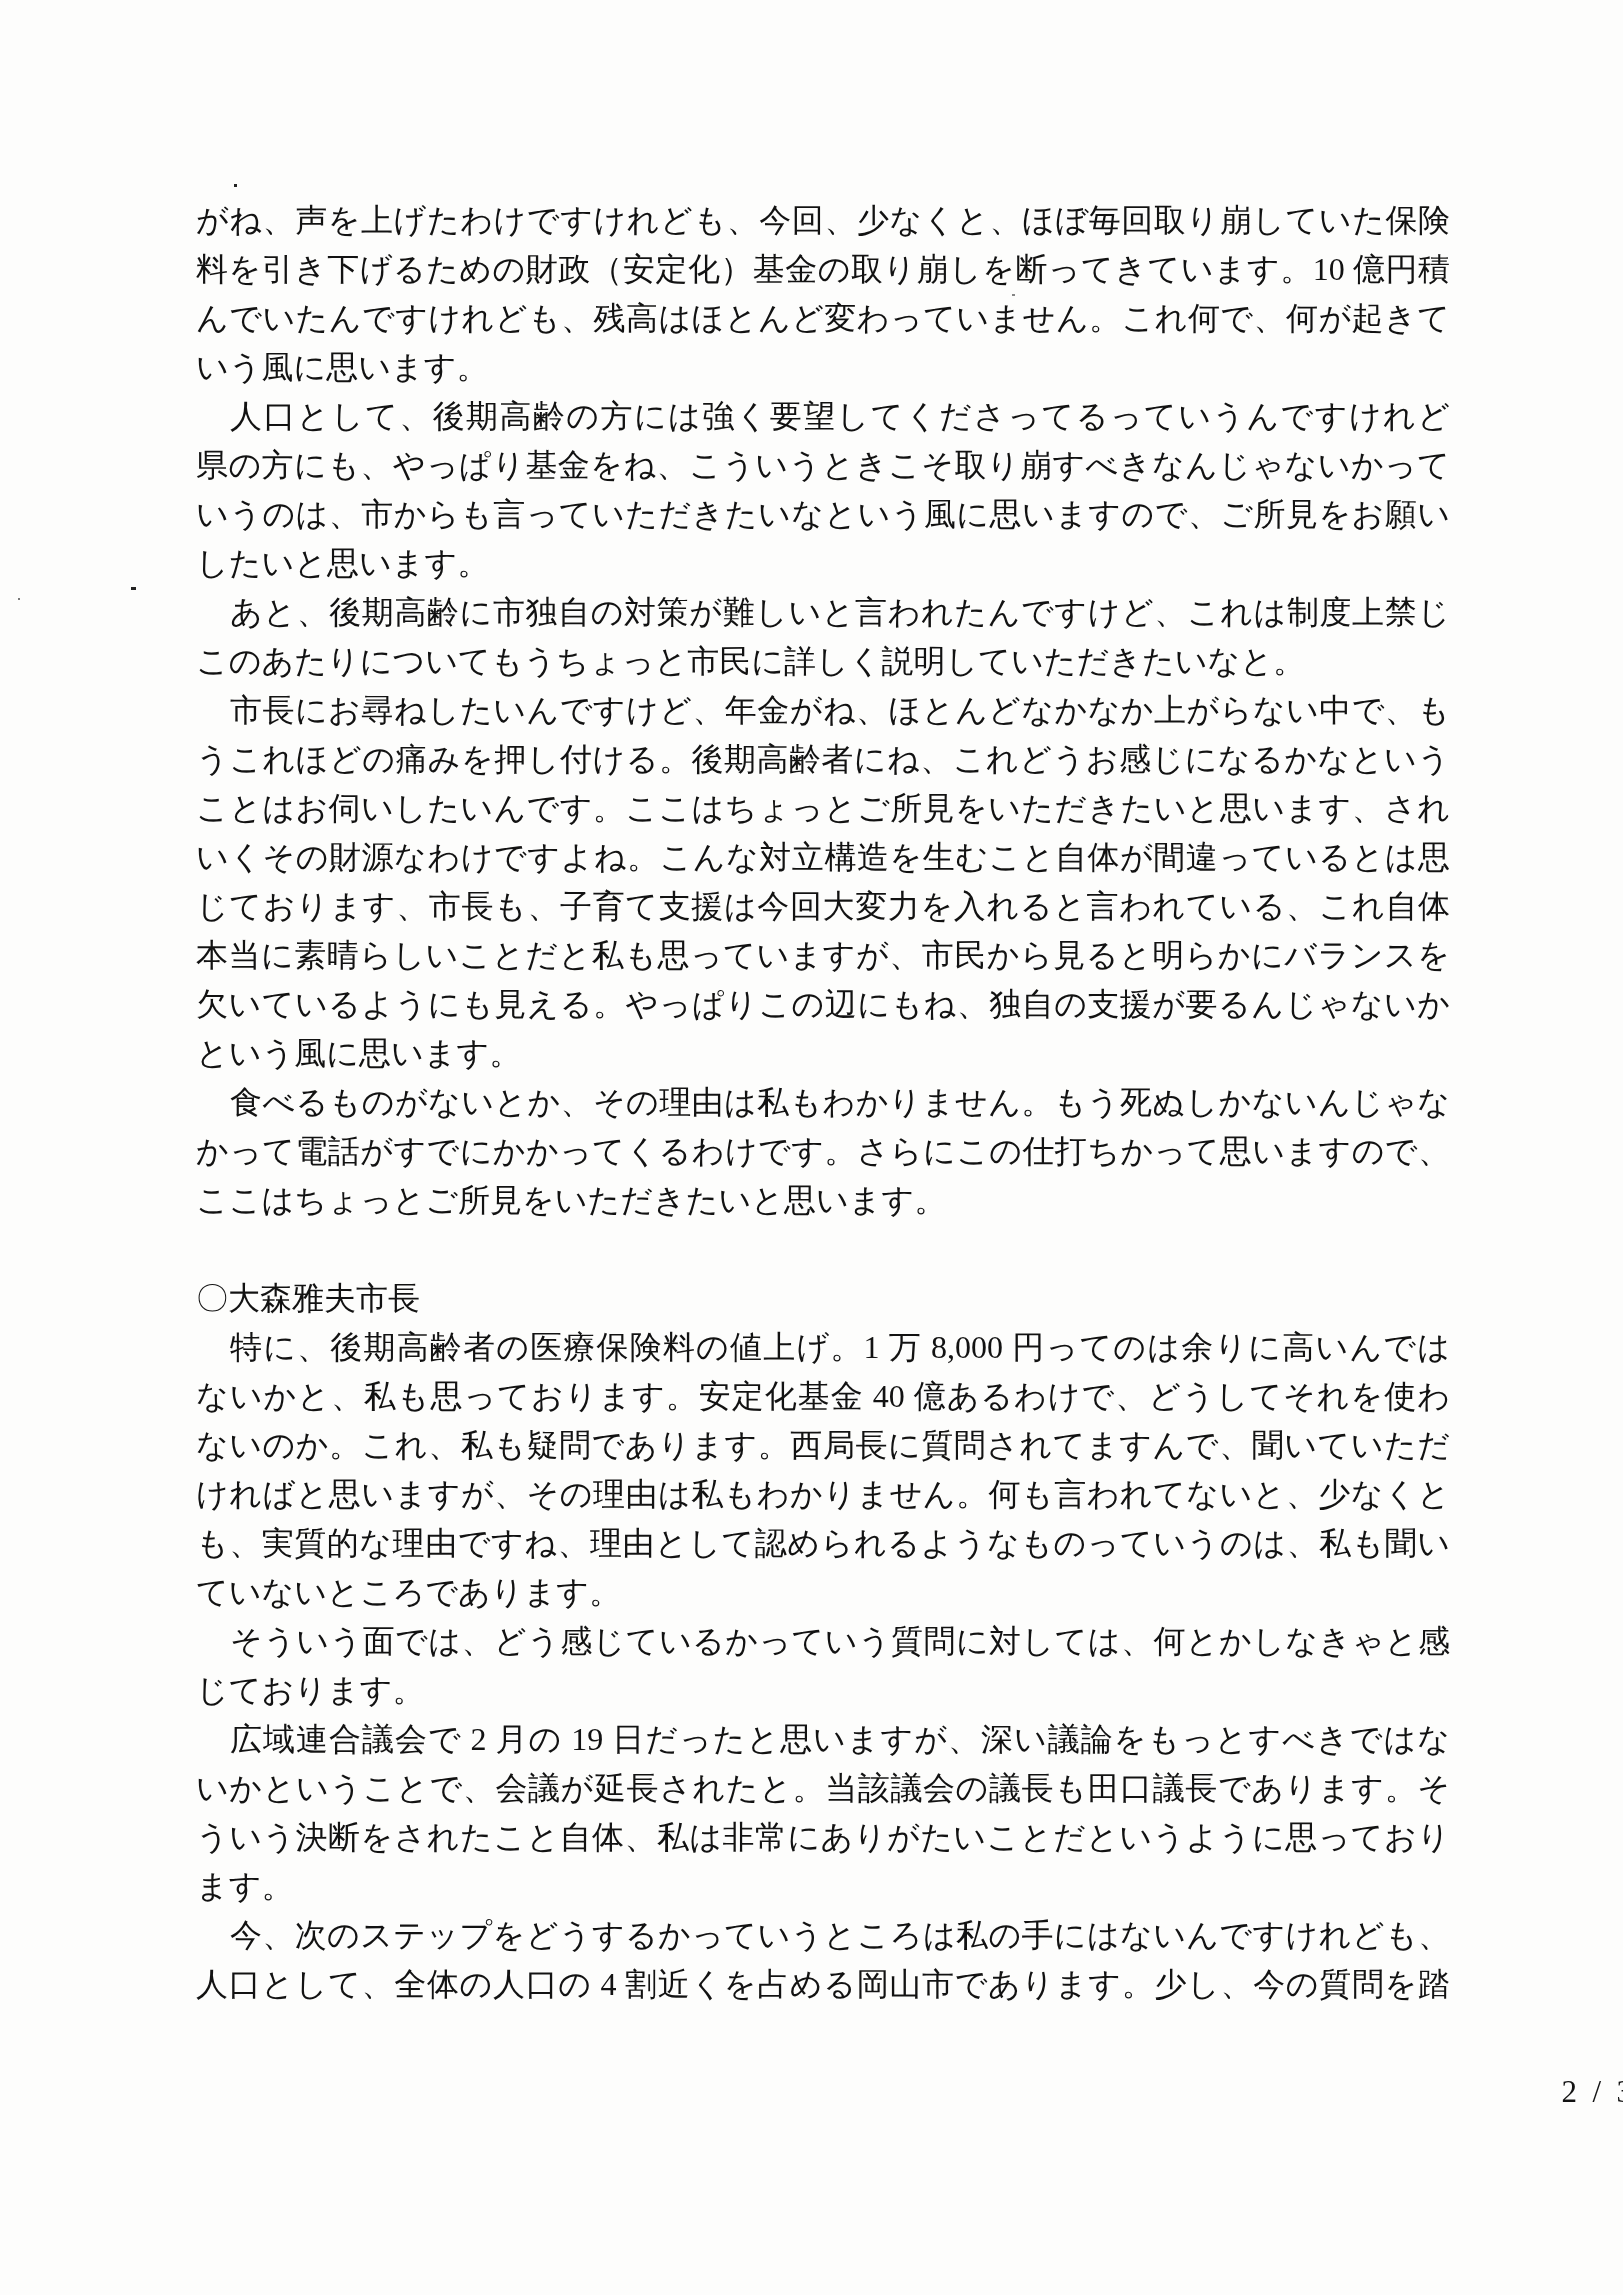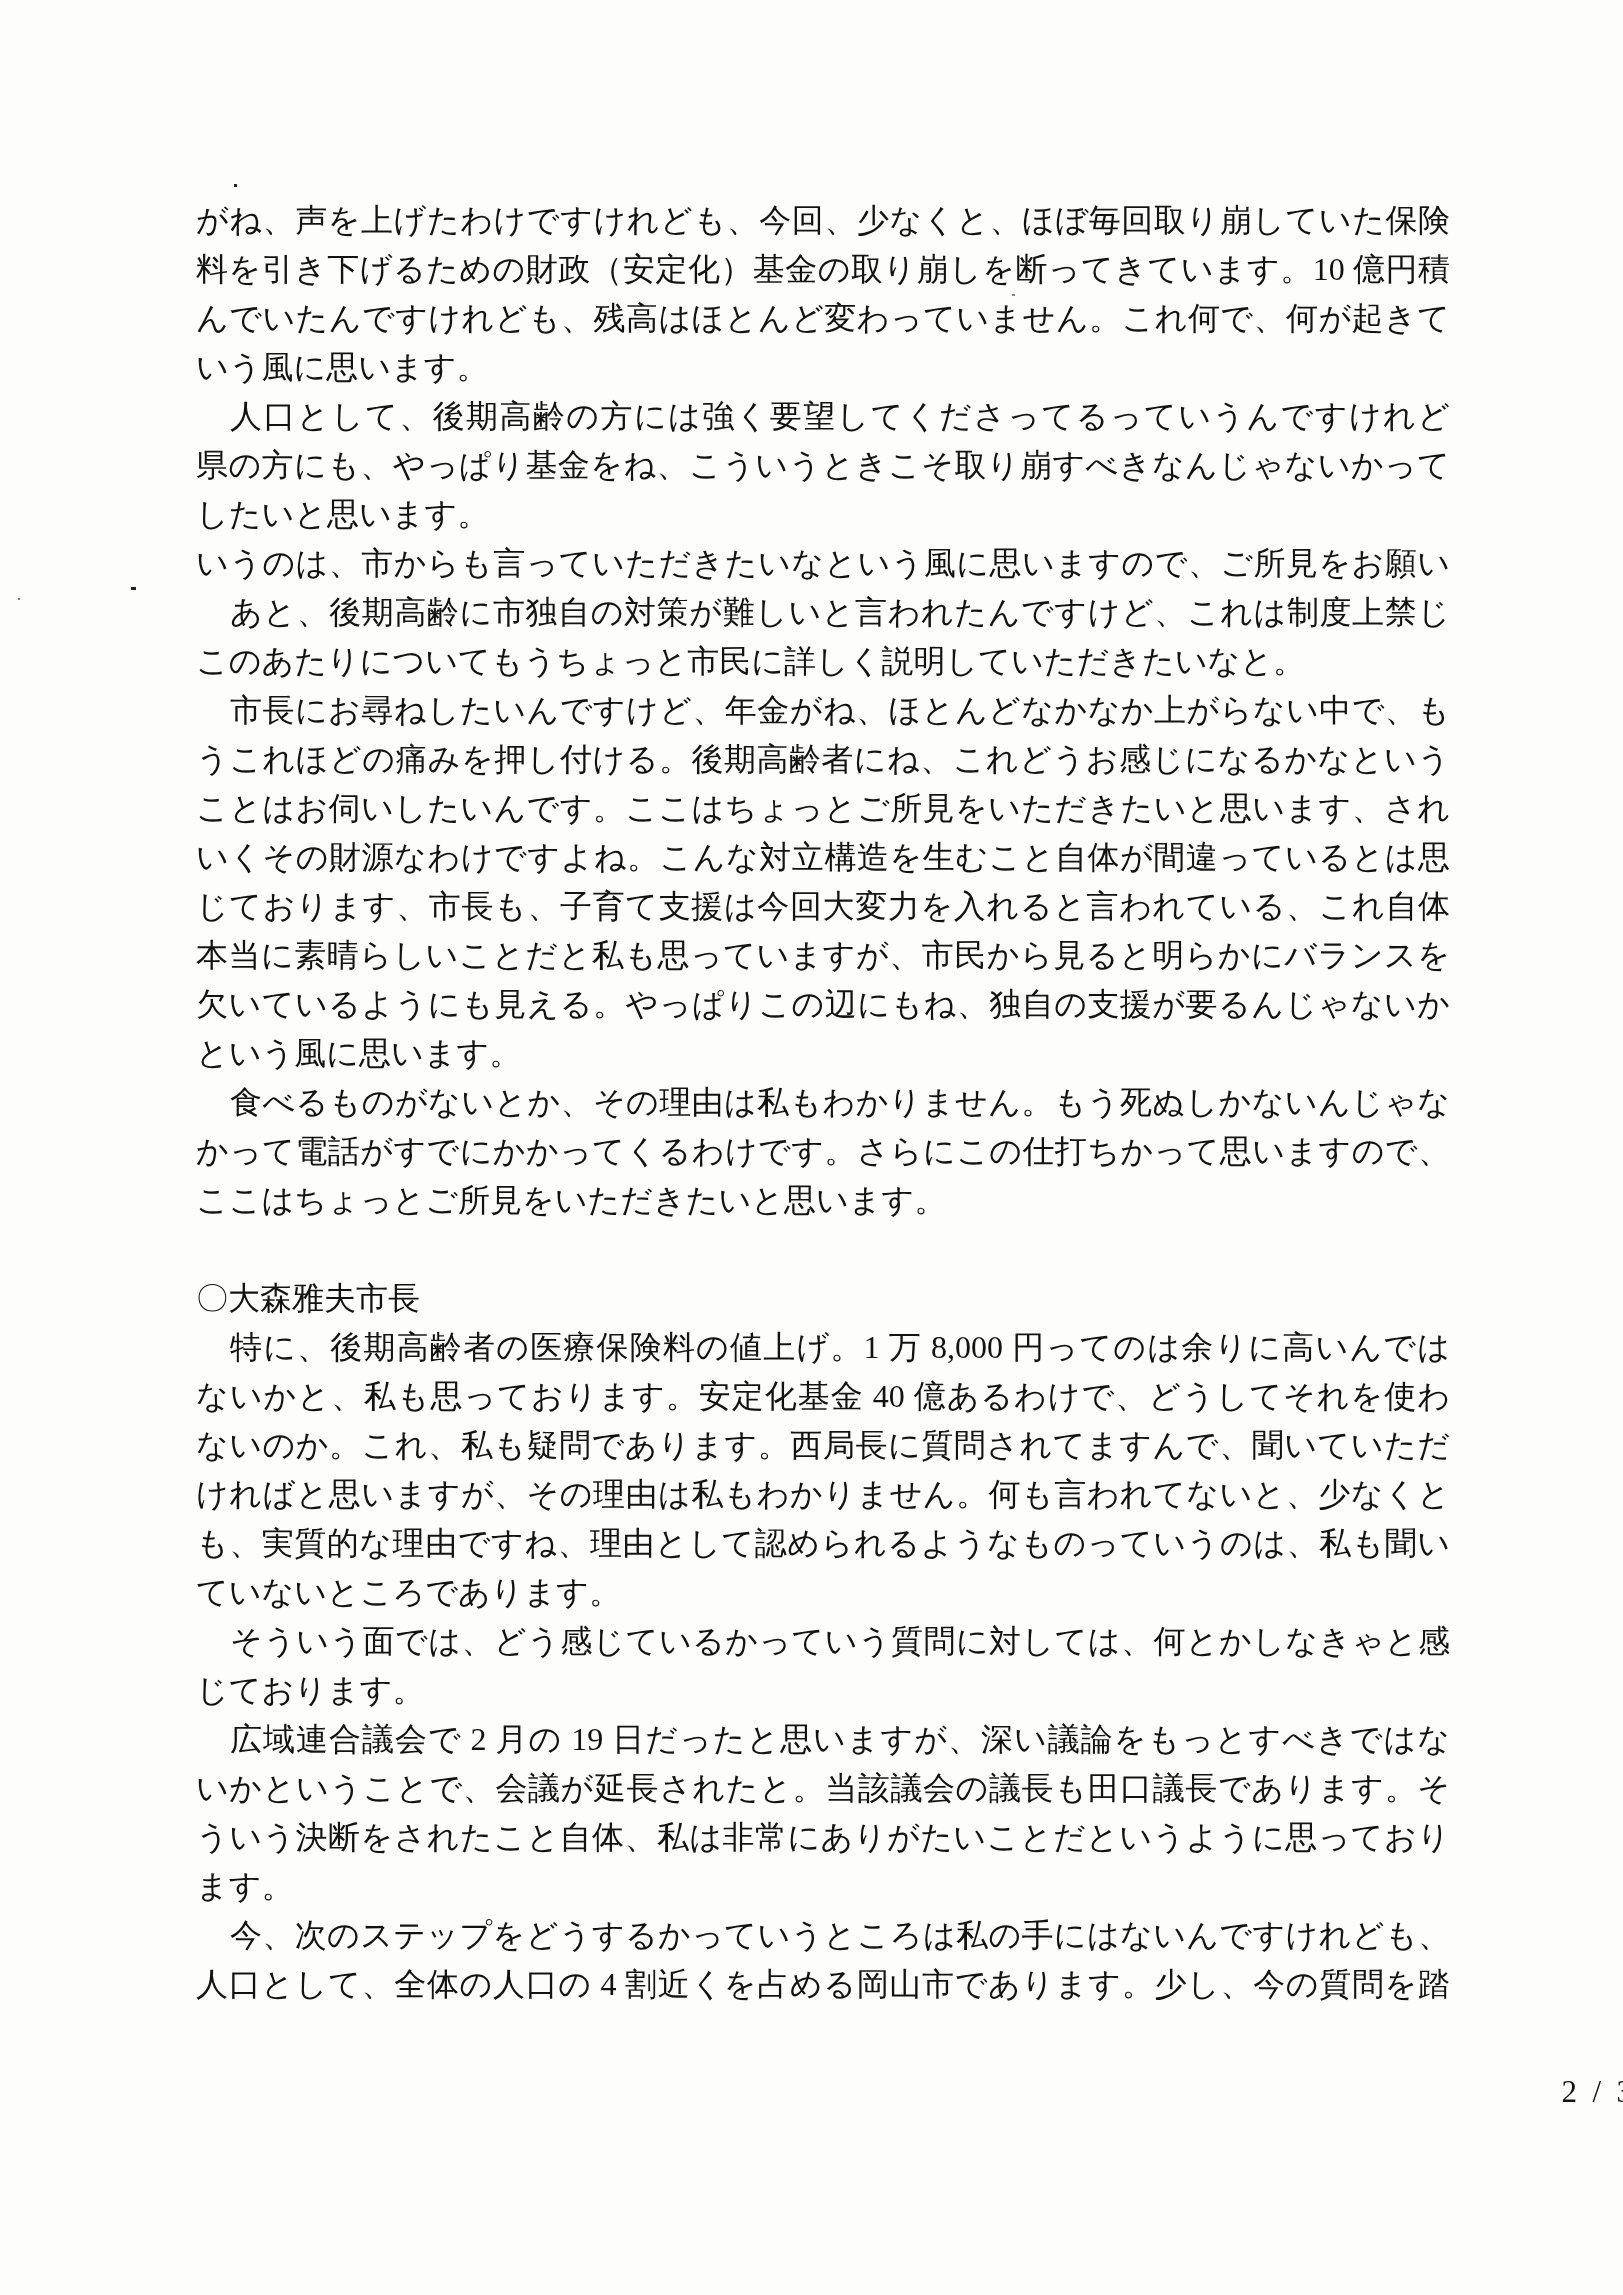--- a/index.html
+++ b/index.html
@@ -70,22 +70,22 @@
 
 <div class="sheet">
 
   <main class="text-block">
     <div class="line fill">がね、声を上げたわけですけれども、今回、少なくと、ほぼ毎回取り崩していた保険</div>
     <div class="line fill">料を引き下げるための財政（安定化）基金の取り崩しを断ってきています。10 億円積</div>
     <div class="line fill">んでいたんですけれども、残高はほとんど変わっていません。これ何で、何が起きて</div>
     <div class="line end">いう風に思います。</div>
     <div class="line fill indent">人口として、後期高齢の方には強く要望してくださってるっていうんですけれども、</div>
     <div class="line fill">県の方にも、やっぱり基金をね、こういうときこそ取り崩すべきなんじゃないかって</div>
+    <div class="line fill">いうのは、市からも言っていただきたいなという風に思いますので、ご所見をお願い</div>
     <div class="line end">したいと思います。</div>
-    <div class="line fill">いうのは、市からも言っていただきたいなという風に思いますので、ご所見をお願い</div>
     <div class="line fill indent">あと、後期高齢に市独自の対策が難しいと言われたんですけど、これは制度上禁じ</div>
     <div class="line end">このあたりについてもうちょっと市民に詳しく説明していただきたいなと。</div>
     <div class="line fill indent">市長にお尋ねしたいんですけど、年金がね、ほとんどなかなか上がらない中で、も</div>
     <div class="line fill">うこれほどの痛みを押し付ける。後期高齢者にね、これどうお感じになるかなという</div>
     <div class="line fill">ことはお伺いしたいんです。ここはちょっとご所見をいただきたいと思います、されて</div>
     <div class="line fill">いくその財源なわけですよね。こんな対立構造を生むこと自体が間違っているとは思</div>
     <div class="line fill">じております、市長も、子育て支援は今回大変力を入れると言われている、これ自体は</div>
     <div class="line fill">本当に素晴らしいことだと私も思っていますが、市民から見ると明らかにバランスを</div>
     <div class="line fill">欠いているようにも見える。やっぱりこの辺にもね、独自の支援が要るんじゃないか</div>
     <div class="line end">という風に思います。</div>

